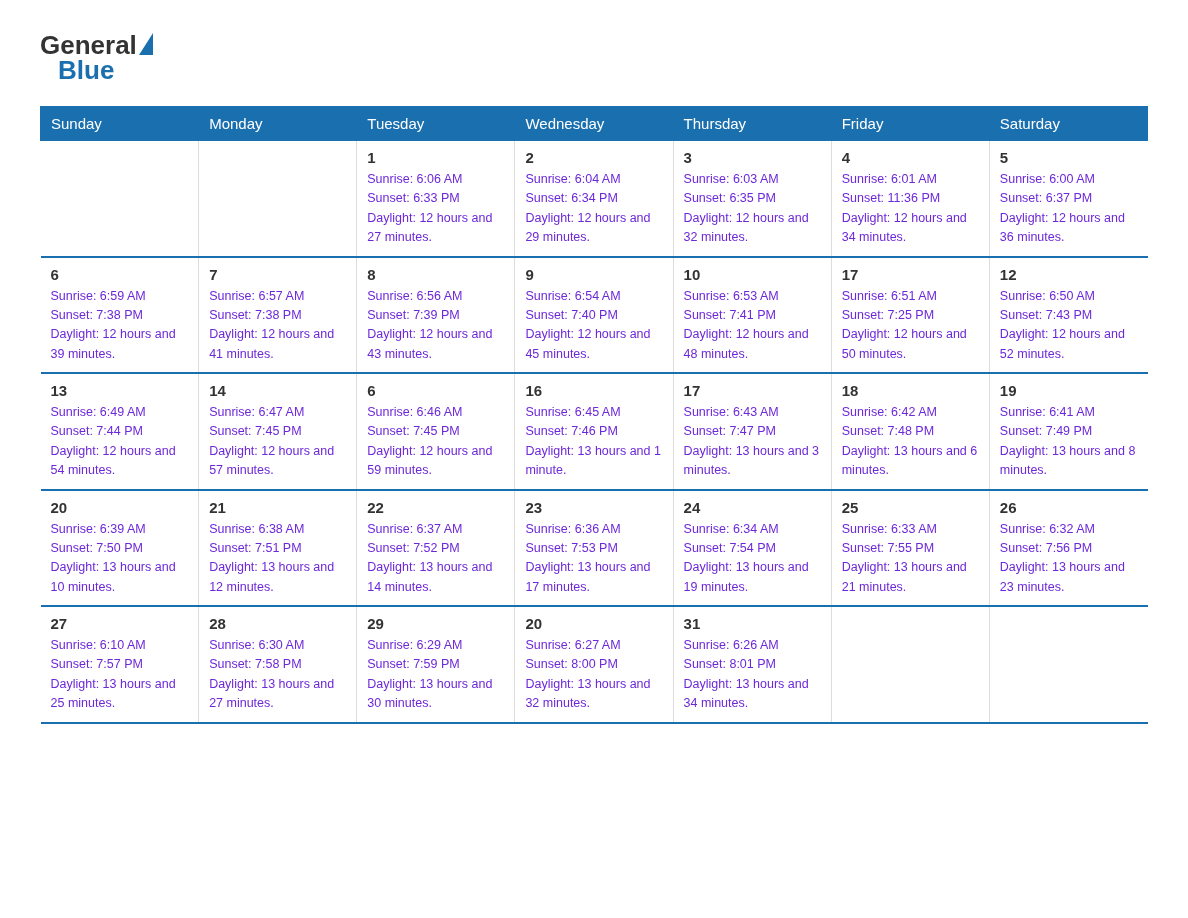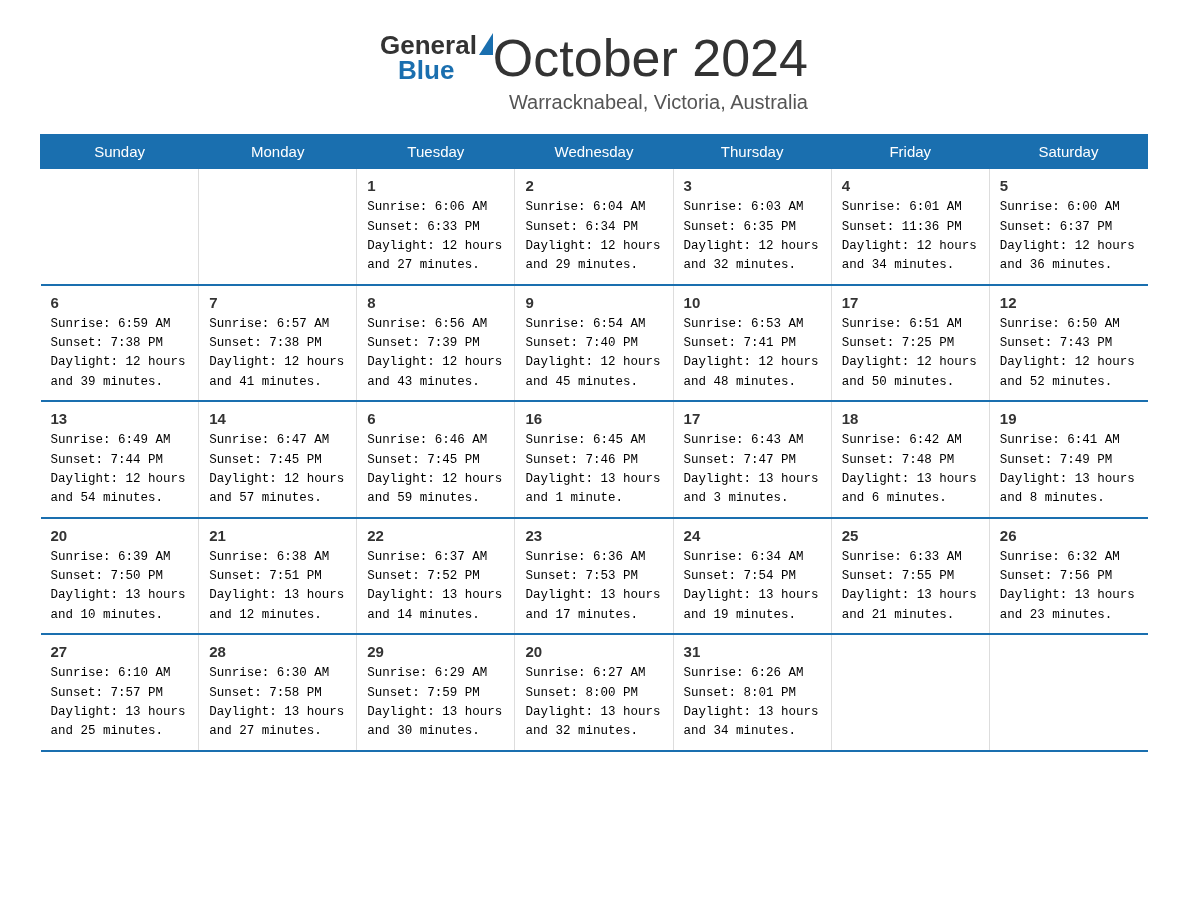--- a/index.html
+++ b/index.html
@@ -5,21 +5,21 @@
     * { box-sizing: border-box; margin: 0; padding: 0; }
     body {
       font-family: Arial, Helvetica, sans-serif;
       background: #fff;
       padding: 30px 40px;
       width: 1188px;
       min-height: 918px;
     }
     .header-area {
       display: flex;
-      justify-content: center;
+      justify-content: space-between;
       align-items: flex-start;
       margin-bottom: 20px;
     }
     .logo-text-general {
       font-size: 26px;
       font-weight: bold;
       color: #333;
     }
     .logo-triangle {
       width: 0;
@@ -49,21 +49,21 @@
       border-collapse: collapse;
     }
     thead tr {
       background-color: #1a6faf;
     }
     thead th {
       color: #fff;
       font-size: 15px;
       font-weight: normal;
       padding: 8px 10px;
-      text-align: center;
+      text-align: left;
       border: 1px solid #1a6faf;
     }
     tbody tr {
       border-bottom: 2px solid #1a6faf;
     }
     tbody td {
       vertical-align: top;
       padding: 8px 10px;
       font-size: 13px;
       color: #333;
@@ -76,22 +76,21 @@
     }
     .day-num {
       font-size: 15px;
       font-weight: bold;
       margin-bottom: 4px;
       display: block;
     }
     .day-info {
       font-size: 12.5px;
       line-height: 1.55;
-      color: #000000;
-      font-family: Liberation Mono, monospace;
+      color: #6d28d9;
     }
     .logo-wrapper {
       display: flex;
       flex-direction: column;
       align-items: flex-start;
     }
     .logo-line1 {
       display: flex;
       align-items: center;
     }
@@ -106,24 +105,20 @@
 </head>
 <body>
 
 <div class="header-area">
   <div class="logo-wrapper">
     <div class="logo-line1">
       <span class="logo-text-general">General</span>
       <div class="logo-triangle"></div>
     </div>
     <div class="logo-line2">Blue</div>
-  </div>
-  <div class="title-area">
-    <div class="month-title">October 2024</div>
-    <div class="location">Warracknabeal, Victoria, Australia</div>
   </div>
 </div>
 
 <table>
   <thead>
     <tr>
     <th>Sunday</th>
         <th>Monday</th>
         <th>Tuesday</th>
         <th>Wednesday</th>

